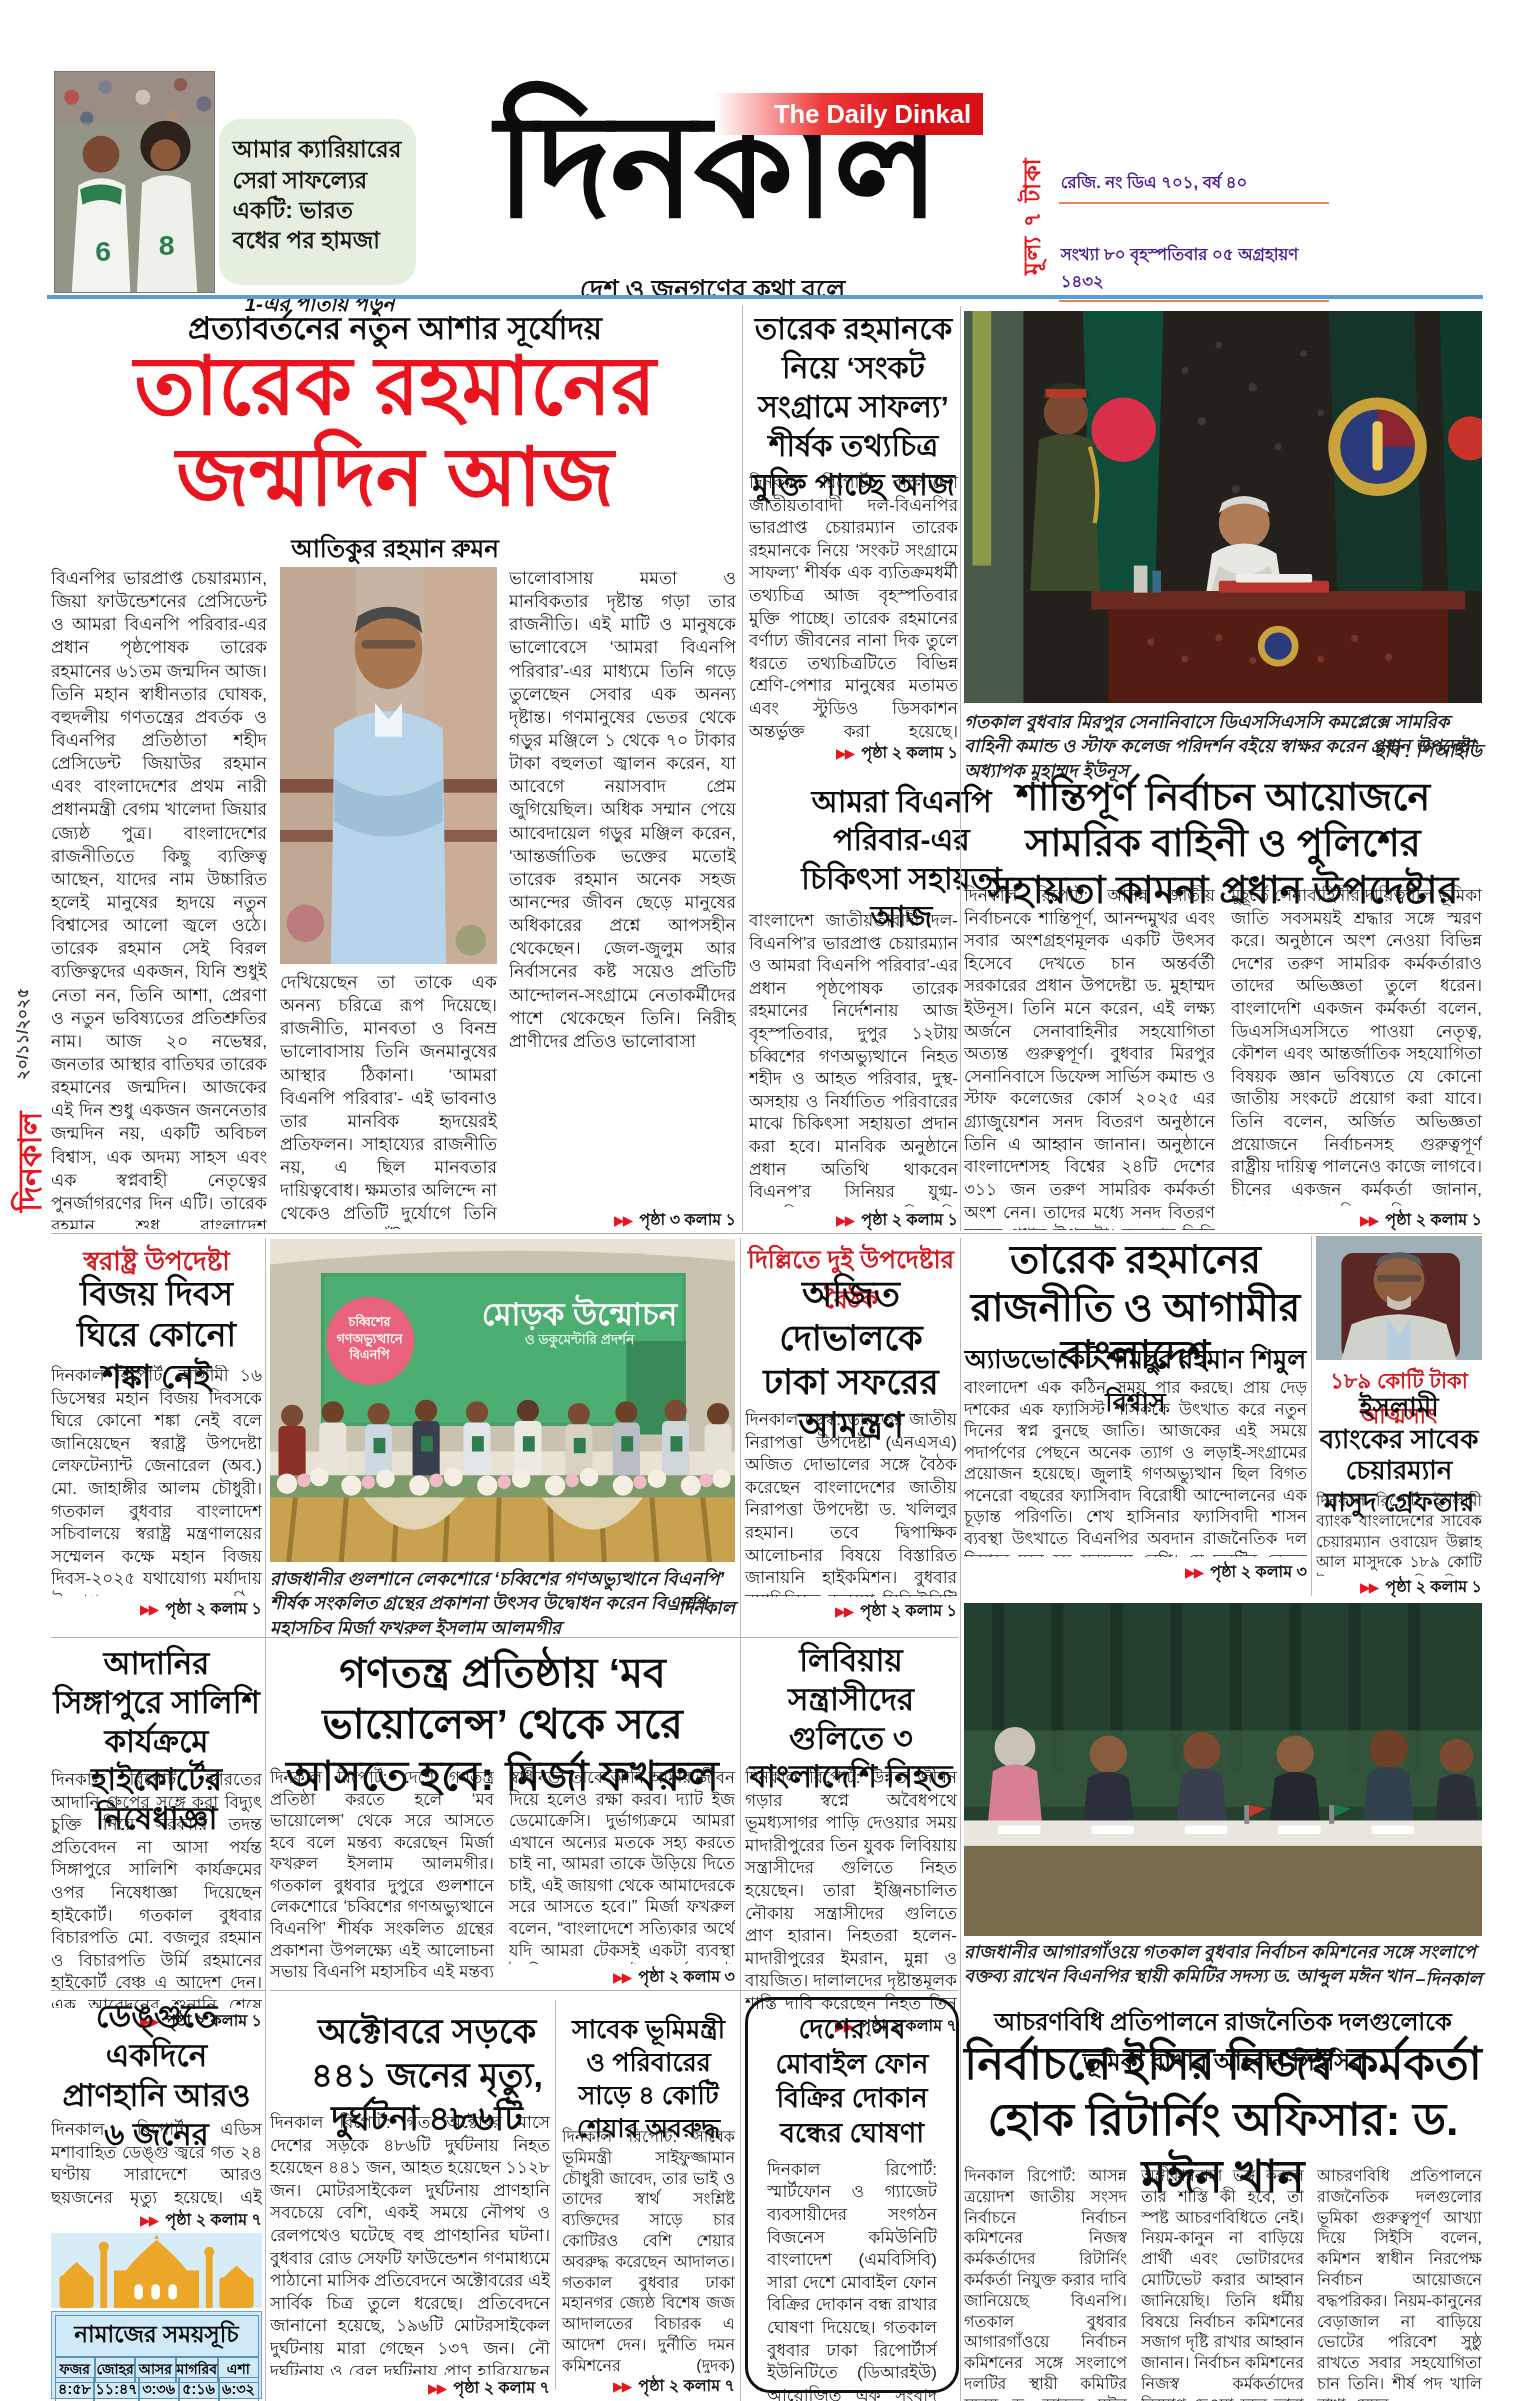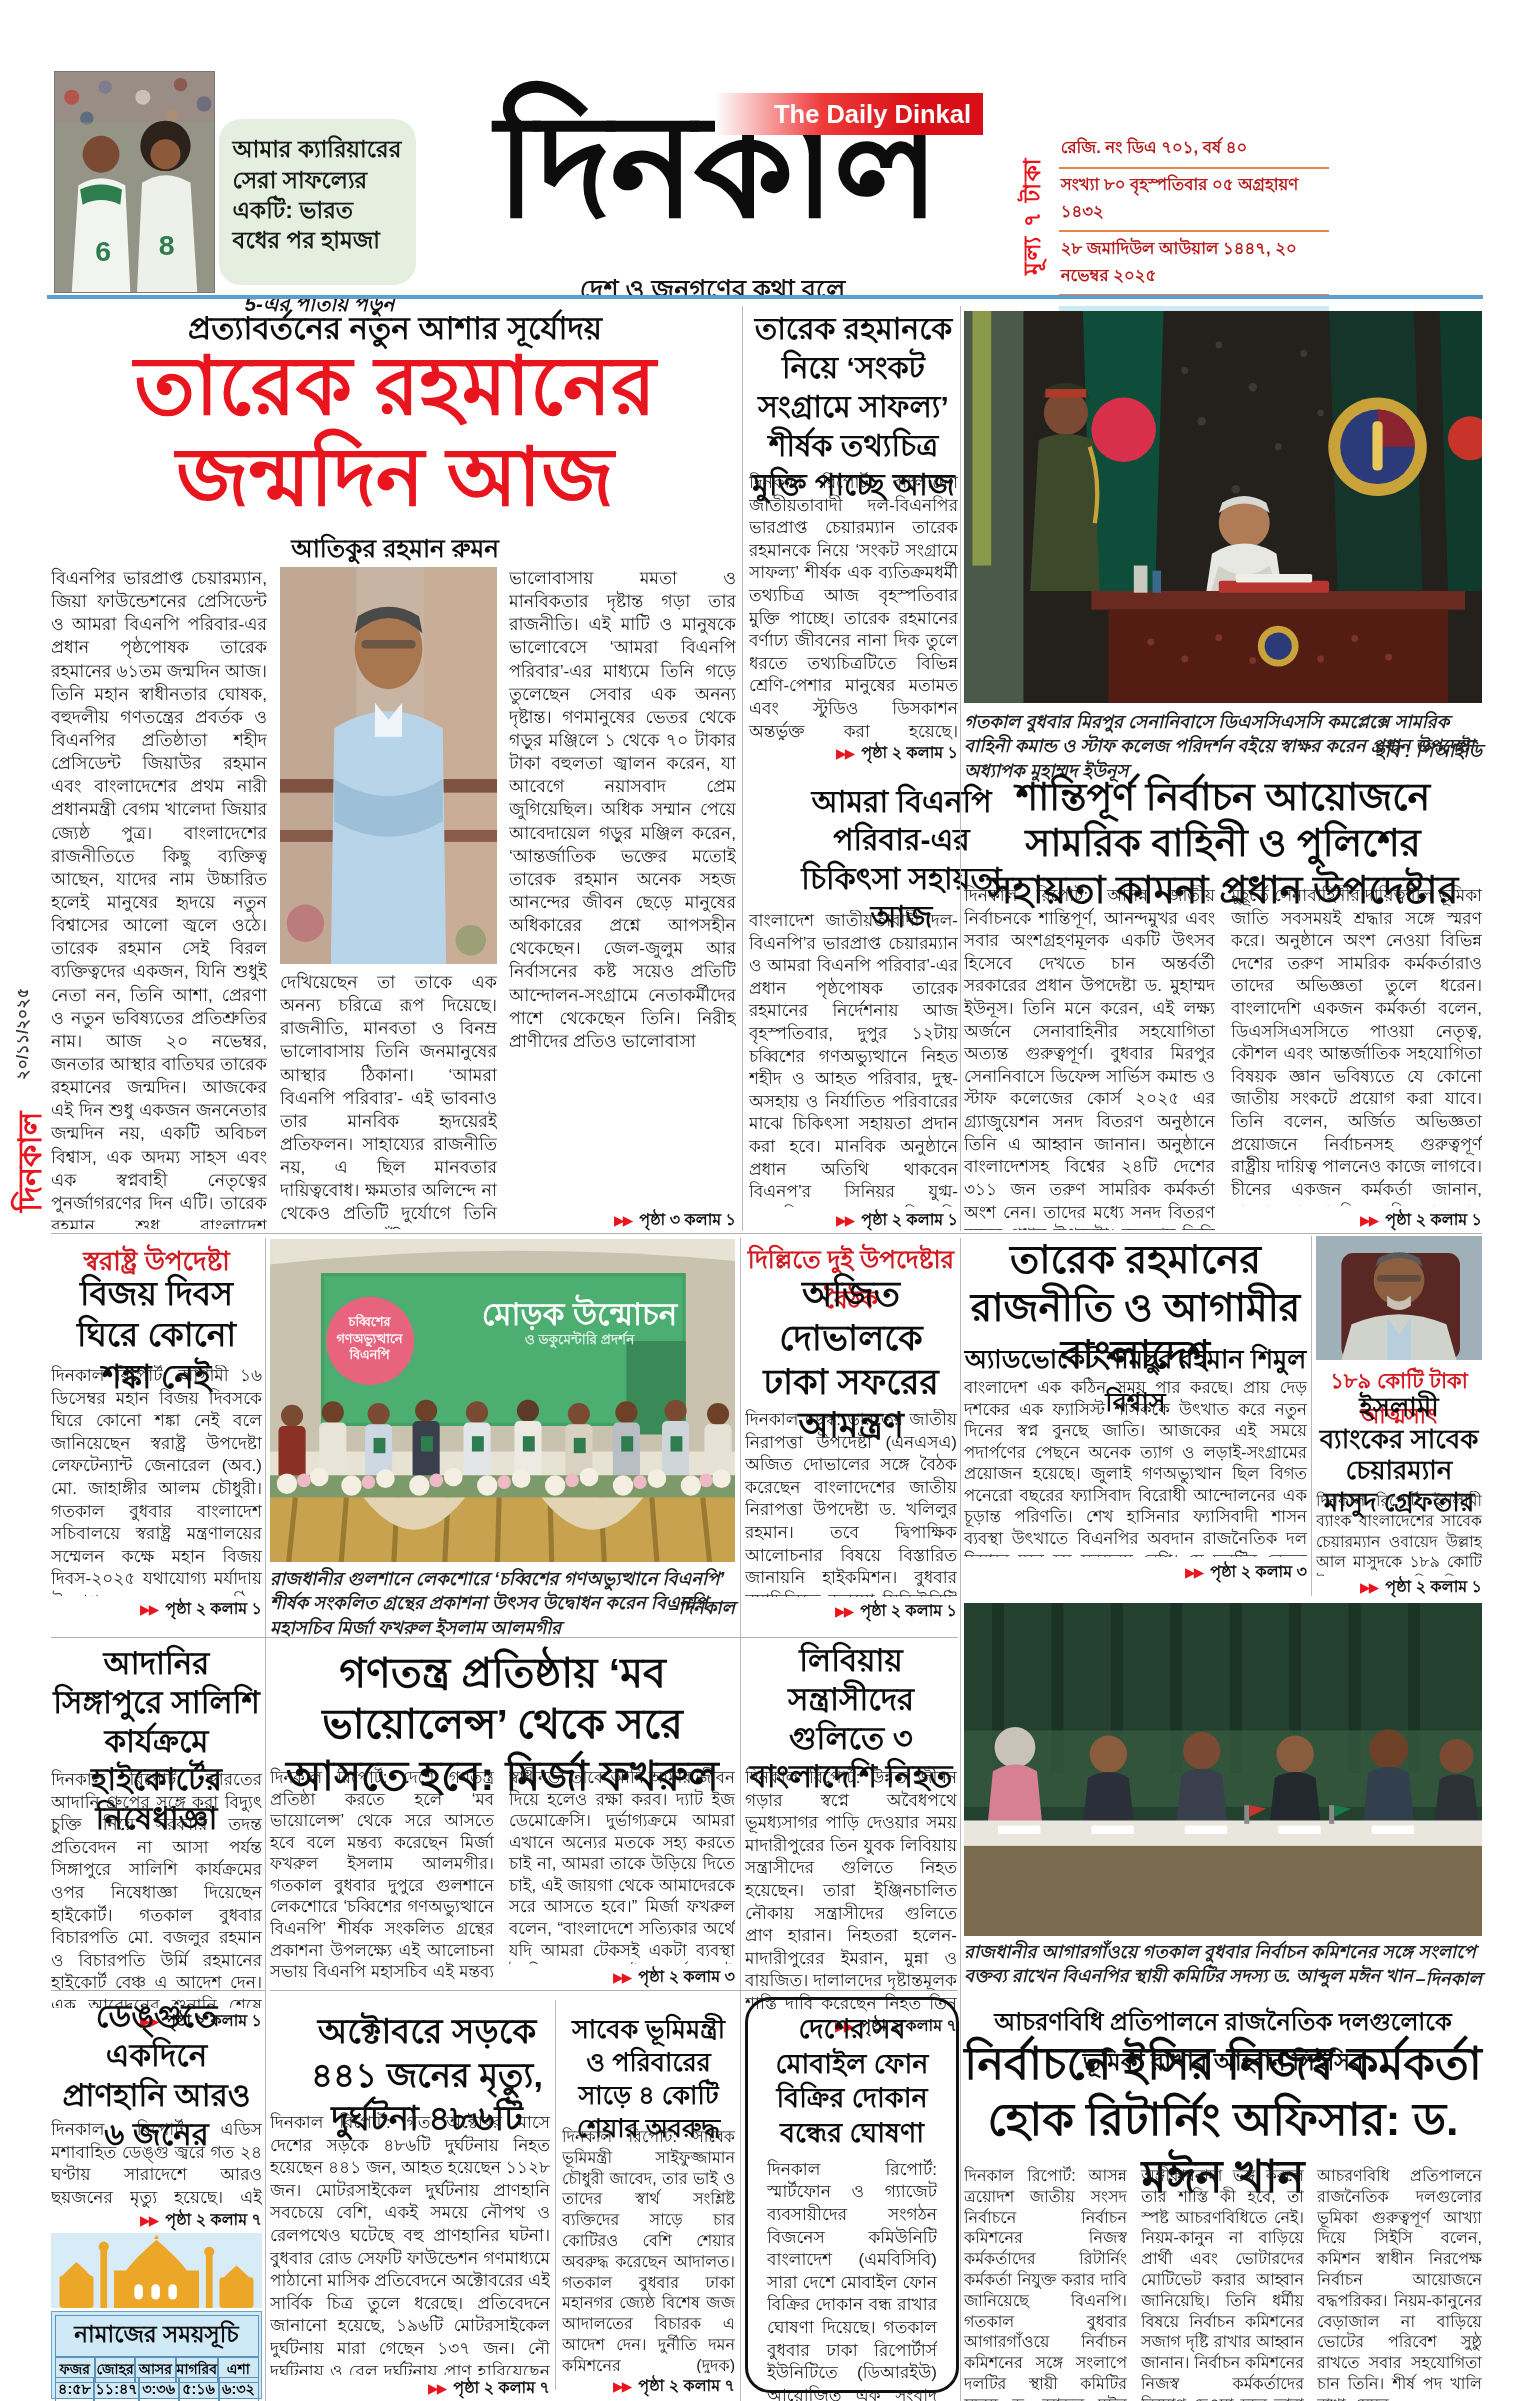--- a/index.html
+++ b/index.html
@@ -11,21 +11,21 @@
   .kick-red{color:#d21a20;font-weight:700;text-align:center;}
   .jump{font-weight:700;font-size:16px;color:#111;text-align:right;white-space:nowrap;}
   .jump .arr{color:#e8141e;font-size:13.6px;letter-spacing:-1.7px;margin-right:3.4px;}
   .caption{font-weight:700;font-style:italic;color:#222;font-size:18px;line-height:1.35;}
   .caption .credit{position:absolute;right:0;bottom:0;font-style:italic;font-weight:700;}
   .vline{background:#b9b9b9;width:0.8px;}
   .hline{background:#b0b0b0;height:0.8px;}
   .photo{overflow:hidden;background:#888;}
   .photo svg{display:block;}
   .bullet{display:inline-block;width:9.3px;height:9.3px;background:#e8141e;margin-right:6px;}
-  .infoline{font-size:16.6px;font-weight:700;color:#b91c1c;padding:3.4px 1.7px 4.2px;border-bottom:2.5px solid #e8854e;}
+  .infoline{font-size:16.6px;font-weight:700;color:#4c1d95;padding:3.4px 1.7px 4.2px;border-bottom:2.5px solid #e8854e;margin-top:35px;}
   .p-cell{border:1.3px solid #5e93b8;display:flex;align-items:center;justify-content:center;font-weight:700;}
 </style>
 </head>
 <body>
 
 <div id="page">
 
   <div class="b" style="left:8.5px;top:961px;height:119px;writing-mode:vertical-rl;transform:rotate(180deg);font-size:16px;font-weight:700;color:#333;">২০/১১/২০২৫</div>
   <div class="b" style="left:3.4px;top:1076px;height:136px;writing-mode:vertical-rl;transform:rotate(180deg);font-size:32px;font-weight:900;color:#e8141e;">দিনকাল</div>
 
@@ -48,21 +48,21 @@
 
       <circle cx="132" cy="88" r="30" fill="#2c211b"></circle>
       <circle cx="132" cy="98" r="18" fill="#8a5a3a"></circle>
       <path d="M98 262 L104 132 Q132 114 162 132 L170 262 Z" fill="#eef0ea"></path>
       <text x="124" y="218" font-size="34" font-weight="bold" fill="#2e7d4f">8</text>
     </svg>
   </div>
   <div class="b" style="left:219px;top:119px;width:197px;height:166px;background:#e5efe0;border-radius:22px;padding:15.3px 13.6px;">
     <div style="font-size:23px;font-weight:700;color:#1a1a1a;line-height:1.32;">আমার ক্যারিয়ারের সেরা সাফল্যের একটি: ভারত বধের পর হামজা</div>
   </div>
-  <div class="b" style="left:226px;top:289px;width:187px;font-size:20.4px;font-weight:700;font-style:italic;color:#111;text-align:center;">5-এর পাতায় পড়ুন</div>
+  <div class="b" style="left:226px;top:289px;width:187px;font-size:20.4px;font-weight:700;font-style:italic;color:#111;text-align:center;">1-এর পাতায় পড়ুন</div>
 
   <div class="b" style="left:424px;top:78px;width:586px;text-align:center;font-size:143px;font-weight:900;color:#0c0c0c;line-height:1.25;letter-spacing:-1.7px;">দিনকাল</div>
   <div class="b" style="left:715px;top:93px;width:268px;height:42px;background:linear-gradient(90deg,#ffffff 0%,#ef3b3b 40%,#d80f16 75%);display:flex;align-items:center;justify-content:flex-end;padding-right:12px;z-index:3;">
     <span style="color:#fff;font-size:25.5px;font-weight:700;">The Daily Dinkal</span>
   </div>
   <div class="b" style="left:475px;top:270px;width:475px;text-align:center;font-size:25.5px;font-weight:600;color:#161616;">দেশ ও জনগণের কথা বলে</div>
   <div class="b" style="left:1012px;top:139px;height:136px;writing-mode:vertical-rl;transform:rotate(180deg);color:#e8141e;font-size:23px;font-weight:900;letter-spacing:1.7px;">মূল্য ৭ টাকা</div>
 
   <div class="b" style="left:1059px;top:132px;width:270px;">
     <div class="infoline">রেজি. নং ডিএ ৭০১, বর্ষ ৪০</div>

